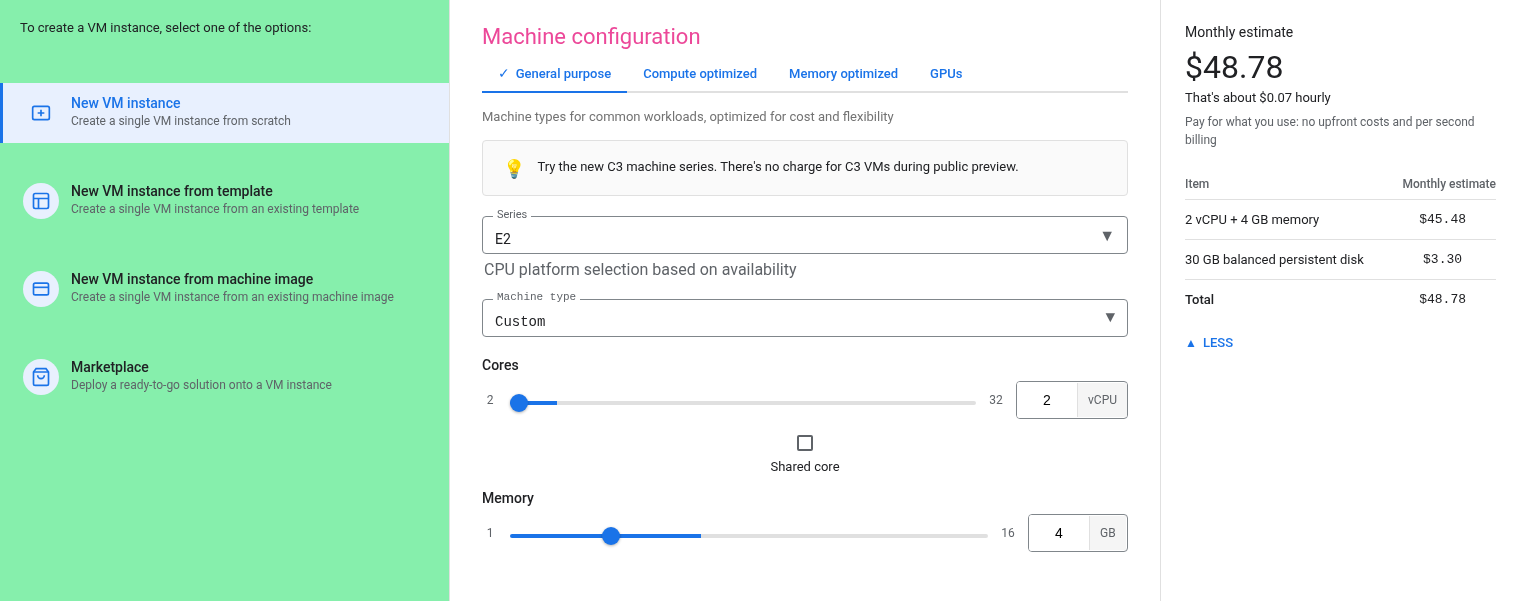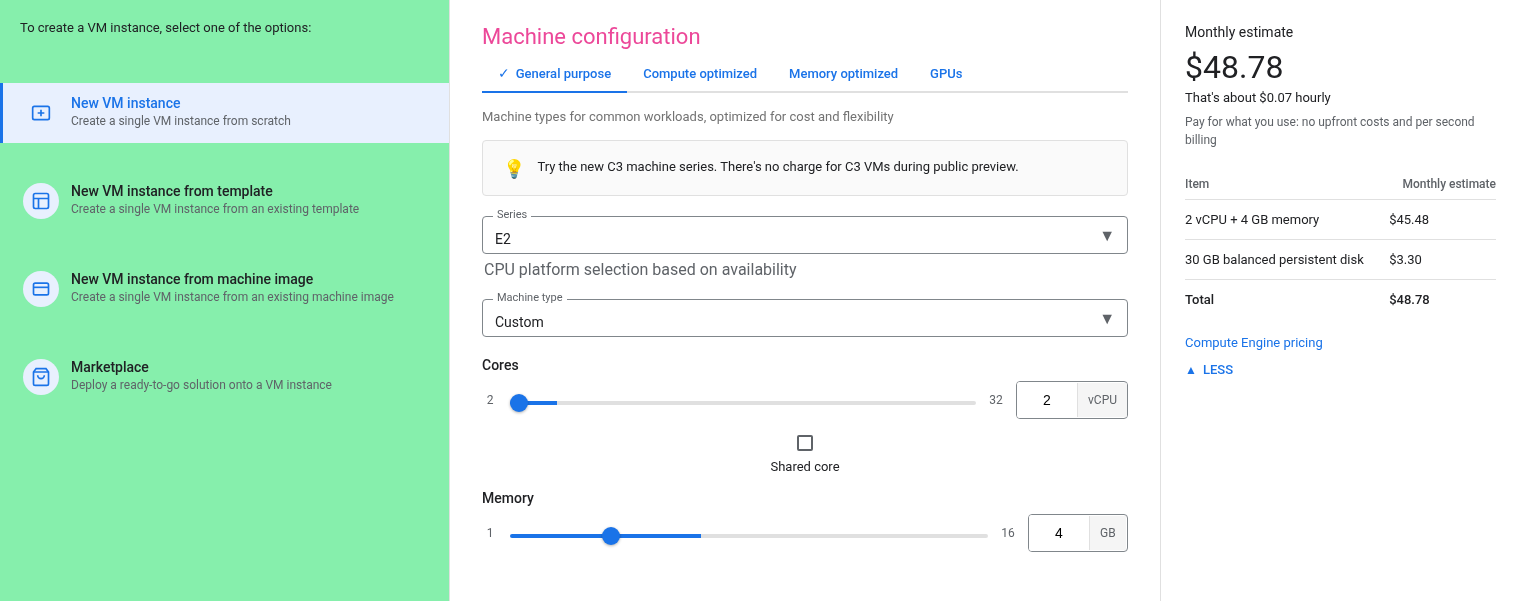--- a/index.html
+++ b/index.html
@@ -283,21 +283,21 @@
       border-bottom: 1px solid #e0e0e0;
     }
     .estimate-table th:last-child { text-align: right; }
     .estimate-table td {
       font-size: 13px;
       color: #202124;
       padding: 12px 0;
       vertical-align: top;
       border-bottom: 1px solid #e0e0e0;
     }
-    .estimate-table td:last-child { text-align: left; }
+    .estimate-table td:last-child { text-align: center; font-family: Liberation Mono, monospace; }
     .estimate-table .total-row td {
       font-weight: 500;
       border-bottom: none;
       padding-top: 12px;
     }
     .pricing-link {
       color: #1a73e8;
       font-size: 13px;
       text-decoration: none;
       cursor: pointer;
@@ -409,21 +409,21 @@
   <div class="field-group">
     <div class="select-wrapper" style="position:relative;">
       <span class="field-label">Series</span>
       <span class="select-value">E2</span>
       <span class="select-arrow">▼</span>
     </div>
     <p class="field-hint">CPU platform selection based on availability</p>
   </div>
 
   <div class="field-group">
-    <div class="select-wrapper" style="position:relative;">
+    <div class="select-wrapper" style="position:relative;font-family:Liberation Mono, monospace;">
       <span class="field-label">Machine type</span>
       <span class="select-value">Custom</span>
       <span class="select-arrow">▼</span>
     </div>
   </div>
 
   <div class="slider-section">
     <div class="slider-section-title">Cores</div>
     <div class="slider-row">
       <span class="slider-min">2</span>
@@ -483,19 +483,18 @@
   </tr>
       </tbody>
     <tfoot>
       <tr class="total-row">
         <td>Total</td>
         <td>$48.78</td>
       </tr>
     </tfoot>
   </table>
 
-  <a class="pricing-link">Compute Engine pricing</a>
 
   <div class="less-btn">
     <span class="less-arrow">▲</span>
     <span>LESS</span>
   </div>
 </div>
 
 </body></html>

